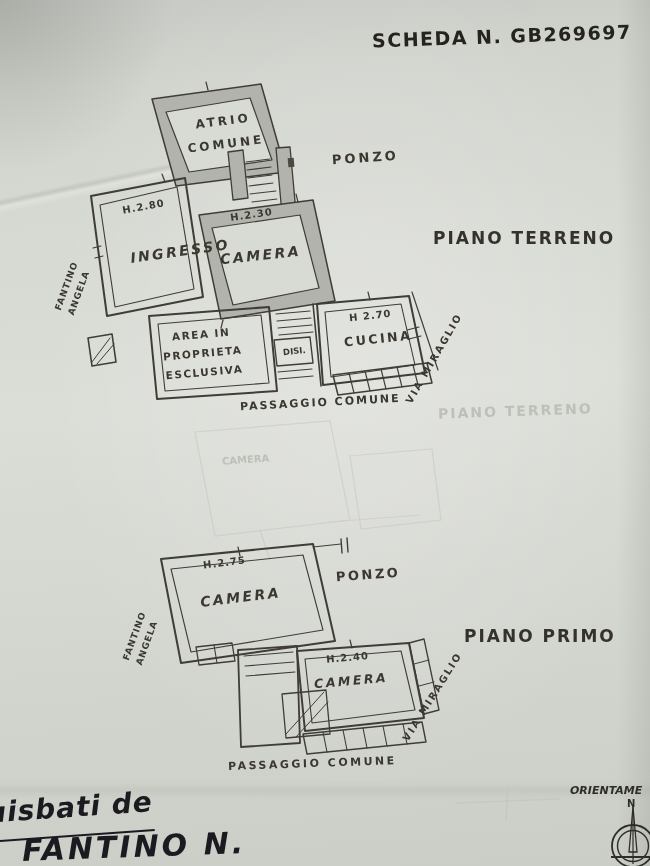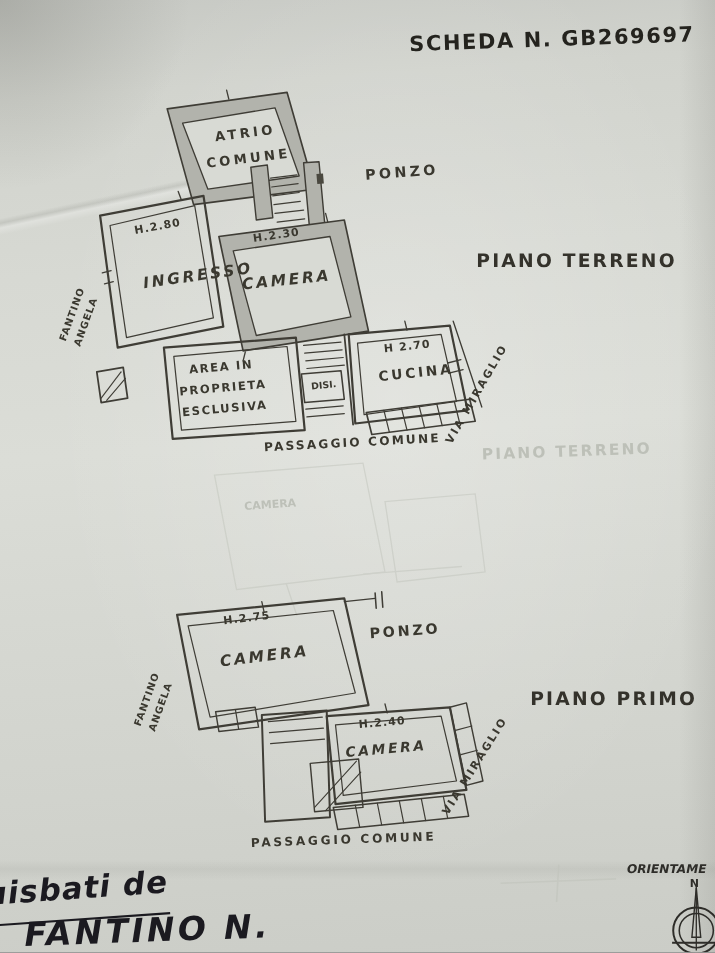--- a/index.html
+++ b/index.html
@@ -190,21 +190,21 @@
   <div class="lbl rot-origin" style="left:52px;top:308px;font-size:9px;letter-spacing:1px;line-height:1.5;transform:rotate(-70deg);">FANTINO
 ANGELA</div>
   <div class="lbl rot-origin" style="left:400px;top:398px;font-size:10px;letter-spacing:2px;transform:rotate(-60deg);">VIA MIRAGLIO</div>
 
   <div class="lbl ghost" style="left:438px;top:398px;font-size:14px;letter-spacing:2px;transform:rotate(-2deg);">PIANO TERRENO</div>
   <div class="lbl ghost" style="left:222px;top:450px;font-size:10px;transform:rotate(-4deg);">CAMERA</div>
 
   <div class="lbl h-lbl" style="left:203px;top:553px;transform:rotate(-7deg);">H.2.75</div>
   <div class="lbl room ital" style="left:200px;top:584px;font-size:14px;transform:rotate(-7deg);">CAMERA</div>
   <div class="lbl" style="left:336px;top:563px;font-size:13px;letter-spacing:2.5px;transform:rotate(-4deg);">PONZO</div>
-  <div class="lbl plan-title" style="left:464px;top:620px;margin-left:18px;">PIANO PRIMO</div>
+  <div class="lbl plan-title" style="left:464px;top:620px;">PIANO PRIMO</div>
   <div class="lbl h-lbl" style="left:326px;top:648px;transform:rotate(-5deg);">H.2.40</div>
   <div class="lbl room ital" style="left:314px;top:669px;font-size:12.5px;transform:rotate(-5deg);">CAMERA</div>
   <div class="lbl" style="left:228px;top:754px;font-size:11px;letter-spacing:2.5px;transform:rotate(-2deg);">PASSAGGIO COMUNE</div>
   <div class="lbl rot-origin" style="left:120px;top:658px;font-size:9px;letter-spacing:1px;line-height:1.5;transform:rotate(-70deg);">FANTINO
 ANGELA</div>
   <div class="lbl rot-origin" style="left:397px;top:735px;font-size:10px;letter-spacing:2px;transform:rotate(-58deg);">VIA MIRAGLIO</div>
 
   <div class="lbl pen" style="left:-14px;top:781px;font-size:28px;letter-spacing:1px;transform:rotate(-4deg);border-bottom:2px solid #1b1a20;padding-bottom:1px;">uisbati de</div>
   <div class="lbl pen" style="left:22px;top:818px;font-size:30px;letter-spacing:3px;transform:rotate(-2deg);">FANTINO N.</div>
 

